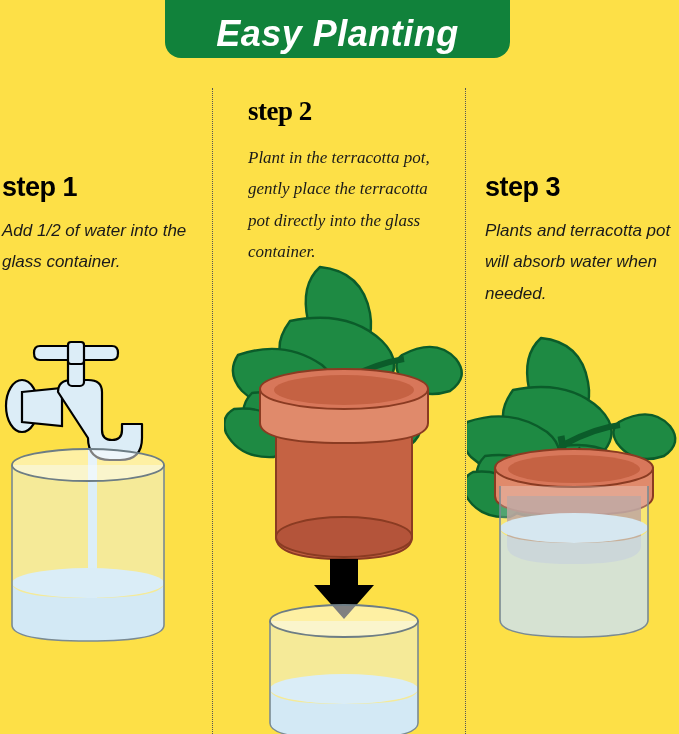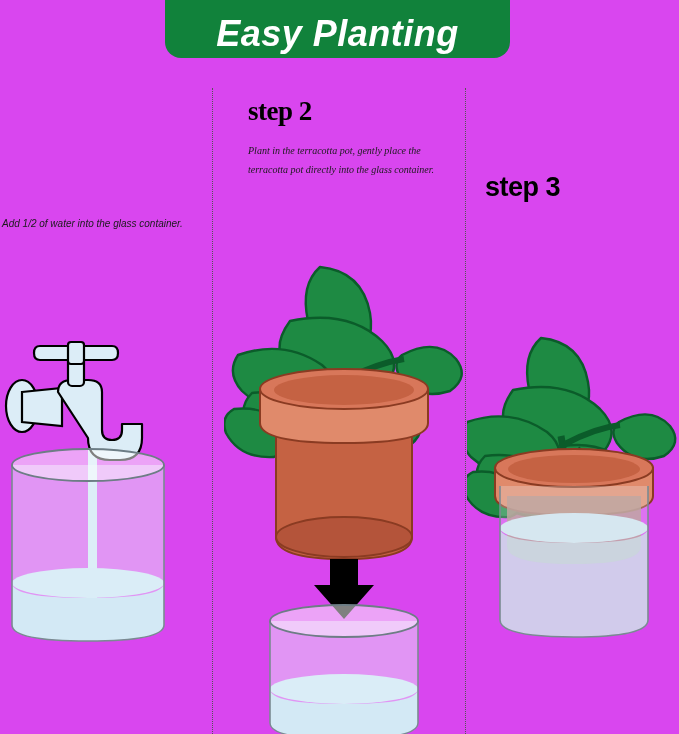--- a/index.html
+++ b/index.html
@@ -4,21 +4,21 @@
 <style>
   html, body {
     margin: 0;
     padding: 0;
     background: #ffffff;
   }
   #page {
     position: relative;
     width: 679px;
     height: 734px;
-    background: #d946ef;
+    background: #fde047;
     overflow: hidden;
     font-family: "Liberation Sans", sans-serif;
   }
 
   
   .banner {
     position: absolute;
     left: 165px;
     top: -14px;
     width: 345px;
@@ -64,21 +64,21 @@
   .step-head {
     position: absolute;
     font-size: 27px;
     font-weight: bold;
     color: #000000;
     letter-spacing: -0.5px;
     white-space: nowrap;
   }
   .step-body {
     position: absolute;
-    font-size: 10px;
+    font-size: 17px;
     font-style: italic;
     color: #1a1a1a;
     line-height: 1.85;
   }
 
   .c1-head { left: 2px;  top: 172px; }
   .c1-body { left: 2px;  top: 215px; width: 190px; }
   .c2-head { left: 36px; top: 82px; }
   .c2-body { left: 36px; top: 128px; width: 190px; }
   .c3-head { left: 20px; top: 172px; }
@@ -95,20 +95,21 @@
 <div id="page">
 
   <div class="banner">
     <span class="banner-text">Easy Planting</span>
   </div>
 
   <div class="divider left"></div>
   <div class="divider right"></div>
 
   <div class="col col-1">
+    <div class="step-head c1-head">step 1</div>
     <div class="step-body c1-body">Add 1/2 of water into the glass container.</div>
 
     <svg class="art" style="left:0px; top:330px;" width="200" height="330" viewBox="0 0 200 330">
 
       <rect x="88" y="112" width="9" height="195" fill="#CFE7F5"></rect>
 
       <ellipse cx="22" cy="76" rx="16" ry="26" fill="#DCEDF7" stroke="#000" stroke-width="2.2"></ellipse>
 
       <path d="M22 62 L62 58 L62 96 L22 92 Z" fill="#DCEDF7" stroke="#000" stroke-width="2.2"></path>
 
@@ -163,20 +164,21 @@
         <path d="M46 430 L46 464 q0 16 74 16 q74 0 74 -16 L194 430 q0 15 -74 15 q-74 0 -74 -15 z" fill="#BFDFF0"></path>
         <ellipse cx="120" cy="430" rx="74" ry="15" fill="#CDE6F4"></ellipse>
         <path d="M46 362 L46 464 q0 16 74 16 q74 0 74 -16 L194 362" fill="rgba(235,246,251,0.45)" stroke="#7A8A92" stroke-width="1.6"></path>
         <ellipse cx="120" cy="362" rx="74" ry="16" fill="#FFFFFF" fill-opacity="0.5" stroke="#6D7D85" stroke-width="1.8"></ellipse>
       </g>
     </svg>
   </div>
 
   <div class="col col-3">
     <div class="step-head c3-head">step 3</div>
+    <div class="step-body c3-body">Plants and terracotta pot will absorb water when needed.</div>
 
     <svg class="art" style="left:2px; top:310px;" width="214" height="360" viewBox="0 0 214 360">
 
       <g stroke="#0B5C2A" stroke-width="2.4" stroke-linejoin="round">
         <path d="M74 28 q40 4 47 44 q6 32 -21 49 q-28 -6 -38 -42 q-7 -34 12 -51 z" fill="#1E8A43"></path>
         <path d="M46 80 q55 -11 87 19 q21 21 4 42 q-47 17 -89 -13 q-23 -19 -2 -48 z" fill="#1E8A43"></path>
         <path d="M0 112 q44 -15 80 10 q23 19 2 40 q-45 15 -78 -15 q-15 -17 -4 -35 z" fill="#1E8A43"></path>
         <path d="M18 146 q45 -6 74 25 q15 19 -4 34 q-44 8 -72 -25 q-13 -19 2 -34 z" fill="#1E8A43"></path>
         <path d="M6 162 q33 -4 47 21 q7 17 -10 24 q-32 2 -45 -23 q-6 -15 8 -22 z" fill="#1E8A43"></path>
         <path d="M96 136 q48 -6 69 27 q13 25 -12 38 q-42 4 -63 -31 q-11 -21 6 -34 z" fill="#1E8A43"></path>

